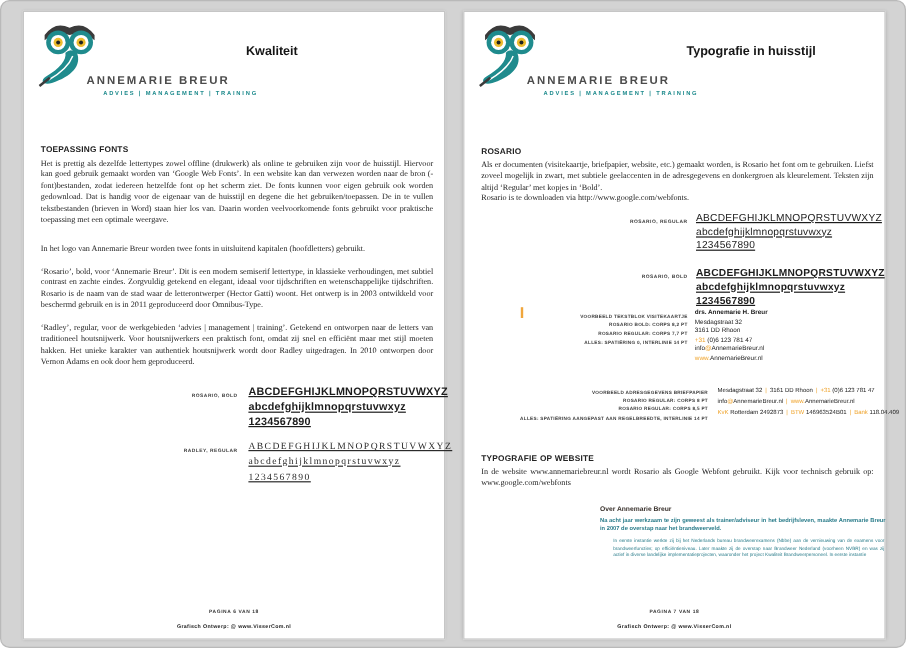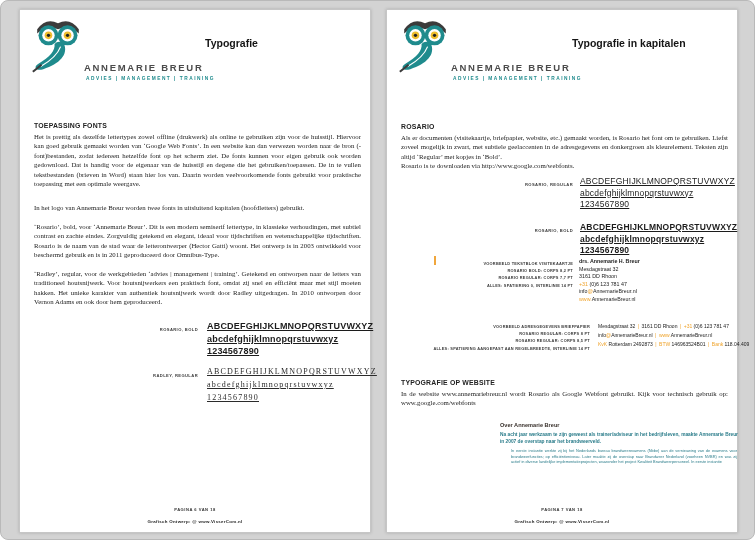--- a/index.html
+++ b/index.html
@@ -6,21 +6,21 @@
   html,body { width:755px; height:540px; background:#fff; font-family:"Liberation Sans",sans-serif; overflow:hidden; }
   .canvas { position:absolute; left:0; top:0; width:755px; height:540px;
             background:#d3d3d3; border:1px solid #b9b9b9; border-radius:8px; }
   .page { position:absolute; top:8px; width:352px; height:524px; background:#fff;
           border:1px solid #c6c6c6; box-shadow:0 0 3px rgba(0,0,0,.18); }
   #page-left  { left:18px; }
   #page-right { left:385px; }
 
   
   .owl { position:absolute; left:12px; top:5px; }
-  .brand-name { position:absolute; left:64px; top:52px; font-weight:bold; font-size:9.5px;
+  .brand-name { position:absolute; left:52px; top:52px; font-weight:bold; font-size:9.5px;
                 letter-spacing:1.7px; color:#4b4b4b; white-space:nowrap; }
   .brand-tagline { position:absolute; left:66px; top:66px; font-weight:bold; font-size:4.8px;
                    letter-spacing:1.5px; color:#1f8b8d; white-space:nowrap; }
 
   .page-title { position:absolute; left:185px; top:27px; font-size:10.5px; font-weight:bold; color:#151515; }
 
   .h-sans { position:absolute; font-size:6.9px; font-weight:bold; color:#222; letter-spacing:.2px; }
   .serif-block { position:absolute; font-family:"Liberation Serif",serif; font-size:6.8px;
                  line-height:9.4px; color:#1c1c1c; text-align:justify; width:327px; left:14px; }
 
@@ -78,21 +78,21 @@
           <circle cx="41" cy="23" r="1.9" fill="#222"></circle>
         <rect x="27" y="20" width="6" height="6" fill="#1f8b8d"></rect>
         <path d="M37 33 C42 45 32 56 13 62 C5 64.5 1 60 7 56 C21 48 27 40 26 33 Q31 28 37 33 Z" fill="#1f8b8d"></path>
         <path d="M10 59 C22 52 30 44 33 36" stroke="#ffffff" stroke-width="1.4" fill="none"></path>
         <path d="M1 65 L11 57" stroke="#3b3b3b" stroke-width="2.4"></path>
       </svg>
     </div>
     <div class="brand-name">ANNEMARIE BREUR</div>
     <div class="brand-tagline">ADVIES | MANAGEMENT | TRAINING</div>
 
-    <div class="page-title">Typografie</div>
+    <div class="page-title">Kwaliteit</div>
 
     <div class="h-sans" style="left:14px; top:112px;">TOEPASSING FONTS</div>
     <div class="serif-block" style="top:122px;">Het is prettig als dezelfde lettertypes zowel offline (drukwerk) als online te gebruiken zijn voor de huisstijl. Hiervoor kan goed gebruik gemaakt worden van ‘Google Web Fonts’. In een website kan dan verwezen worden naar de bron (-font)bestanden, zodat iedereen hetzelfde font op het scherm ziet. De fonts kunnen voor eigen gebruik ook worden gedownload. Dat is handig voor de eigenaar van de huisstijl en degene die het gebruiken/toepassen. De in te vullen tekstbestanden (brieven in Word) staan hier los van. Daarin worden veelvoorkomende fonts gebruikt voor praktische toepassing met een optimale weergave.</div>
     <div class="serif-block" style="top:193px;">In het logo van Annemarie Breur worden twee fonts in uitsluitend kapitalen (hoofdletters) gebruikt.</div>
     <div class="serif-block" style="top:212px;">‘Rosario’, bold,  voor ‘Annemarie Breur’. Dit is een modern semiserif lettertype, in klassieke verhoudingen, met subtiel contrast en zachte eindes. Zorgvuldig getekend en elegant, ideaal voor tijdschriften en wetenschappelijke tijdschriften. Rosario is de naam van de stad waar de letterontwerper (Hector Gatti) woont. Het ontwerp is in 2003 ontwikkeld voor beschermd gebruik en is in 2011 geproduceerd door Omnibus-Type.</div>
     <div class="serif-block" style="top:259px;">‘Radley’, regular, voor de werkgebieden ‘advies | management | training’. Getekend en ontworpen naar de letters van traditioneel houtsnijwerk. Voor houtsnijwerkers een praktisch font, omdat zij snel en efficiënt maar met stijl moeten hakken. Het unieke karakter van authentiek houtsnijwerk wordt door Radley uitgedragen. In 2010 ontworpen door Vernon Adams en ook door hem geproduceerd.</div>
 
     <div class="spec-label" style="top:317px;">ROSARIO, BOLD</div>
     <div class="spec-lines bold rosario" style="left:187px; top:310px;">
       <div>ABCDEFGHIJKLMNOPQRSTUVWXYZ</div>
@@ -126,21 +126,21 @@
           <circle cx="41" cy="23" r="1.9" fill="#222"></circle>
         <rect x="27" y="20" width="6" height="6" fill="#1f8b8d"></rect>
         <path d="M37 33 C42 45 32 56 13 62 C5 64.5 1 60 7 56 C21 48 27 40 26 33 Q31 28 37 33 Z" fill="#1f8b8d"></path>
         <path d="M10 59 C22 52 30 44 33 36" stroke="#ffffff" stroke-width="1.4" fill="none"></path>
         <path d="M1 65 L11 57" stroke="#3b3b3b" stroke-width="2.4"></path>
       </svg>
     </div>
     <div class="brand-name">ANNEMARIE BREUR</div>
     <div class="brand-tagline">ADVIES | MANAGEMENT | TRAINING</div>
 
-    <div class="page-title">Typografie in kapitalen</div>
+    <div class="page-title">Typografie in huisstijl</div>
 
     <div class="h-sans" style="left:14px; top:113px;">ROSARIO</div>
     <div class="serif-block" style="top:123px;">
       <div>Als er documenten (visitekaartje, briefpapier, website, etc.) gemaakt worden, is Rosario het font om te gebruiken. Liefst zoveel mogelijk in zwart, met subtiele geelaccenten in de adresgegevens en donkergroen als kleurelement. Teksten zijn altijd ‘Regular’ met kopjes in ‘Bold’.</div>
       <div>Rosario is te downloaden via http://www.google.com/webfonts.</div>
     </div>
 
     <div class="spec-label wide" style="top:172px;">ROSARIO, REGULAR</div>
     <div class="spec-lines rosario-sm" style="left:193px; top:166px;">
       <div>ABCDEFGHIJKLMNOPQRSTUVWXYZ</div>

